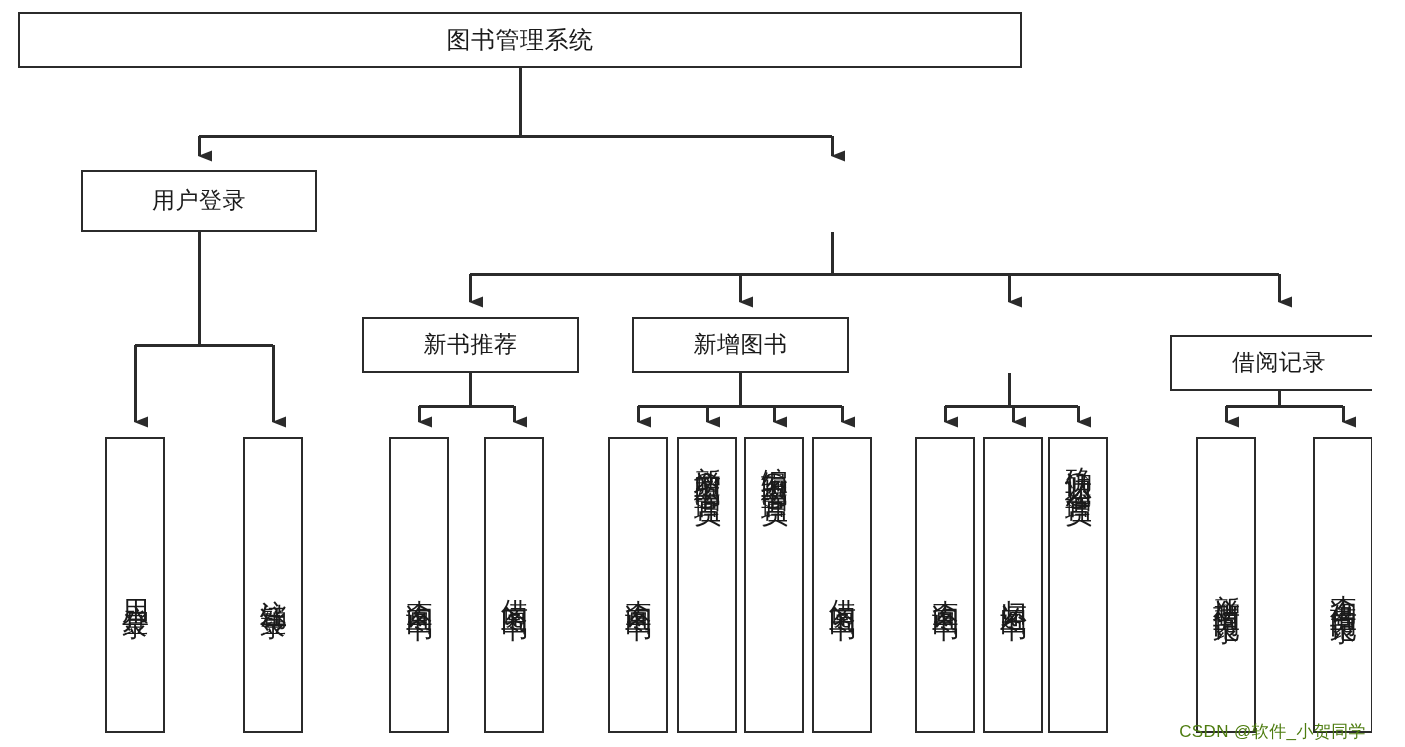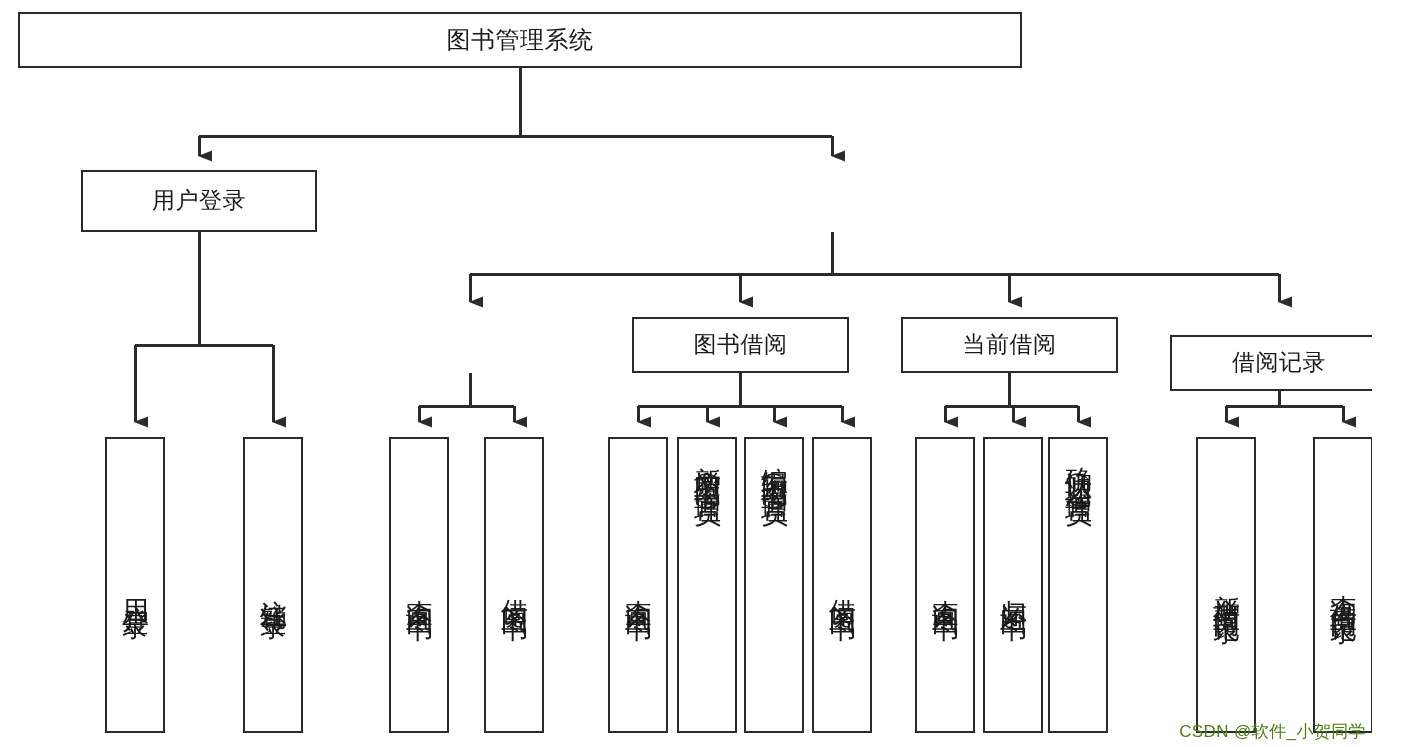--- a/index.html
+++ b/index.html
@@ -125,25 +125,25 @@
   </svg>
 
   <div class="node horiz root" style="left:18px;top:12px;width:1004px;height:56px;">
     <span class="lbl">图书管理系统</span>
   </div>
 
   <div class="node horiz" style="left:81px;top:170px;width:236px;height:62px;">
     <span class="lbl">用户登录</span>
   </div>
 
+  <div class="node horiz" style="left:362px;top:317px;width:217px;height:56px;">
+    <span class="lbl">新书推荐</span>
+  </div>
   <div class="node horiz" style="left:632px;top:317px;width:217px;height:56px;">
-    <span class="lbl">图书借阅</span>
-  </div>
-  <div class="node horiz" style="left:901px;top:317px;width:217px;height:56px;">
-    <span class="lbl">当前借阅</span>
+    <span class="lbl">新增图书</span>
   </div>
   <div class="node horiz" style="left:1170px;top:335px;width:218px;height:56px;">
     <span class="lbl">借阅记录</span>
   </div>
 
   <div class="node vert mid" style="left:105px;top:437px;width:60px;height:296px;">
     <span class="lbl">用户登录</span>
   </div>
   <div class="node vert mid" style="left:243px;top:437px;width:60px;height:296px;">
     <span class="lbl">注销登录</span>

